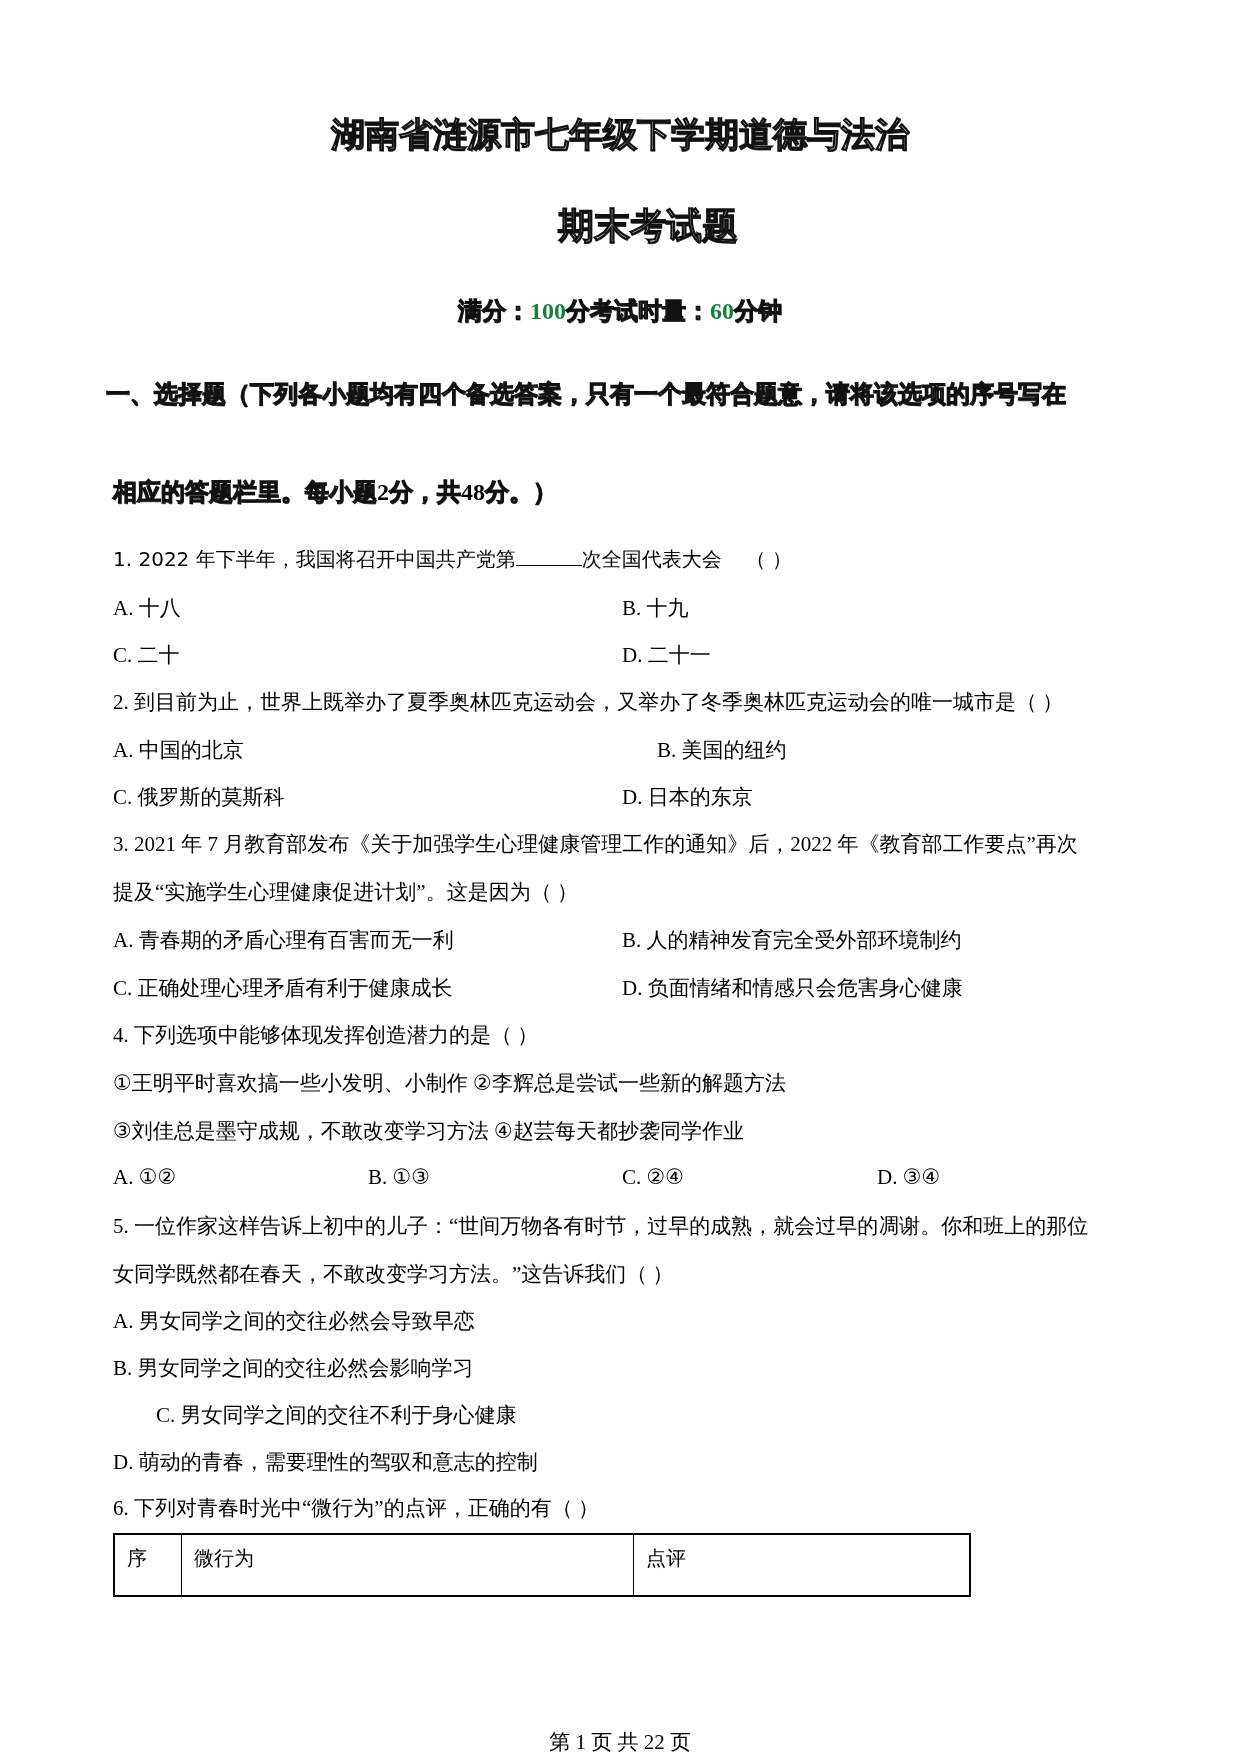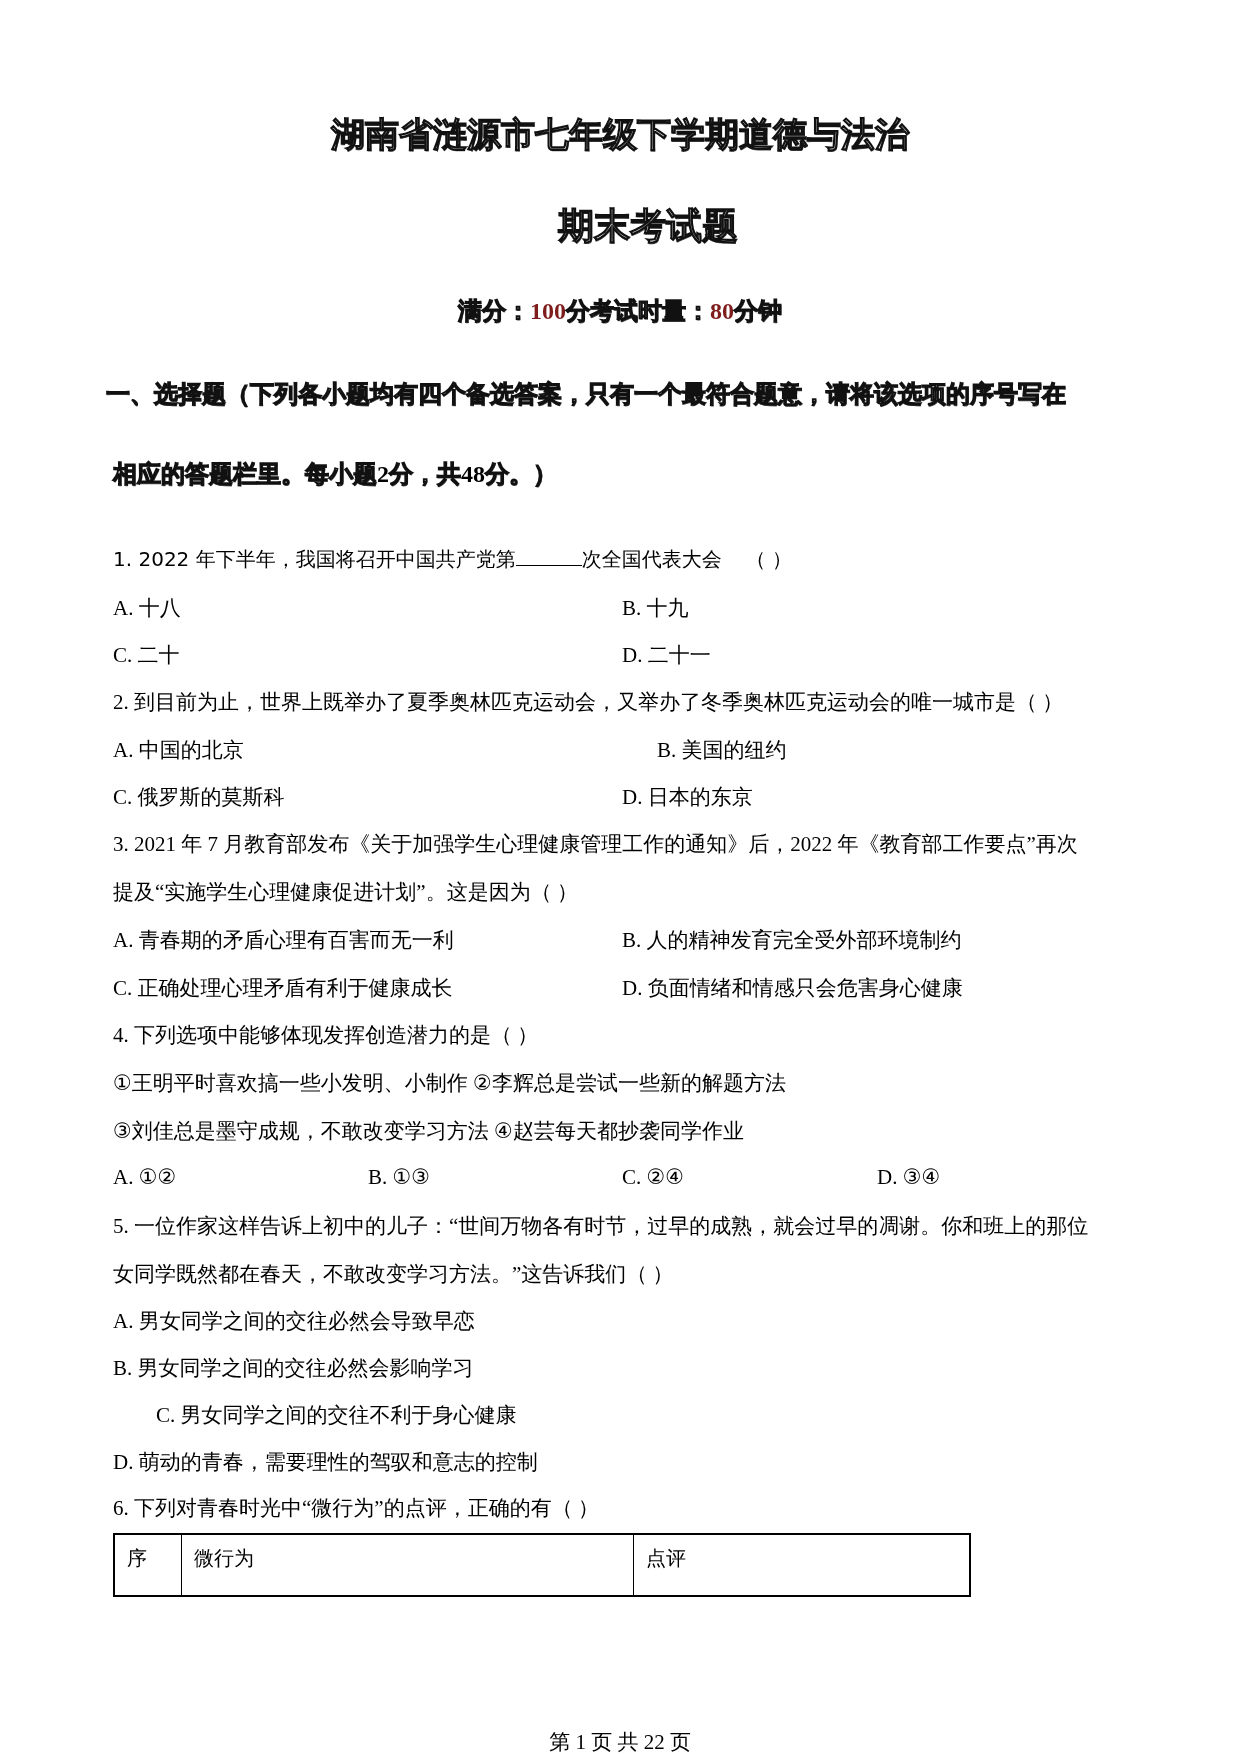--- a/index.html
+++ b/index.html
@@ -9,44 +9,44 @@
   .outline {
     color: #ffffff;
     -webkit-text-stroke: 1.1px #111;
     text-shadow: 0.6px 0.6px 0 #555;
     font-family: "DejaVu Sans", "Liberation Sans", sans-serif;
     font-weight: bold;
   }
   .title { font-size: 34px; letter-spacing: 0px; }
   .subtitle { font-size: 36px; margin-left: 28px; }
   .score { font-size: 24px; }
-  .score .num { color:#7f1d1d; -webkit-text-stroke:0; text-shadow:none; font-family:"Liberation Serif", serif; font-weight:bold; }
+  .score .num { color:#15803d; -webkit-text-stroke:0; text-shadow:none; font-family:"Liberation Serif", serif; font-weight:bold; }
   .section { font-size: 24px; }
   .section .num { color:#000; -webkit-text-stroke:0; text-shadow:none; font-family:"Liberation Serif", serif; font-weight:bold; }
   .q { font-size: 21px; font-family: "Liberation Serif", "DejaVu Sans", serif; }
   .q .cjk { font-family: "DejaVu Sans", sans-serif; font-size: 20px; }
   .blank { display:inline-block; width: 66px; border-bottom: 1.5px solid #000; height: 18px; vertical-align: baseline; }
   table.micro { position:absolute; left:113px; top:1533px; width:858px; height:64px;
     border-collapse: collapse; border: 2px solid #000; }
   table.micro td { border: 1.5px solid #000; vertical-align: top; padding: 10px 12px 0 12px;
     font-family: "DejaVu Sans", sans-serif; font-size: 20px; }
   .footer { font-size: 21px; font-family: "Liberation Serif", "DejaVu Serif", serif; }
 </style>
 </head>
 <body>
 
 <div class="abs outline title" style="left:0; width:1240px; text-align:center; top:112px;">湖南省涟源市七年级下学期道德与法治</div>
 <div class="abs outline subtitle" style="left:0; width:1240px; text-align:center; top:202px;">期末考试题</div>
 
 <div class="abs outline score" style="left:0; width:1240px; text-align:center; top:295px;">
-  <span>满分：</span><span class="num">100</span><span>分考试时量：</span><span class="num">80</span><span>分钟</span>
+  <span>满分：</span><span class="num">100</span><span>分考试时量：</span><span class="num">60</span><span>分钟</span>
 </div>
 
 <div class="abs outline section" style="left:106px; top:378px;">一、选择题（下列各小题均有四个备选答案，只有一个最符合题意，请将该选项的序号写在</div>
-<div class="abs outline section" style="left:113px; top:458px;">
+<div class="abs outline section" style="left:113px; top:476px;">
   <span>相应的答题栏里。每小题</span><span class="num">2</span><span>分，共</span><span class="num">48</span><span>分。）</span>
 </div>
 
 <div class="abs q" style="left:113px; top:546px;">
   <span class="cjk">1. 2022 年下半年，我国将召开中国共产党第</span><span class="blank"></span><span class="cjk">次全国代表大会</span><span class="cjk" style="margin-left:24px;">（    ）</span>
 </div>
 <div class="abs q cjk" style="left:113px; top:594px;">A. 十八</div>
 <div class="abs q cjk" style="left:622px; top:594px;">B. 十九</div>
 <div class="abs q cjk" style="left:113px; top:641px;">C. 二十</div>
 <div class="abs q cjk" style="left:622px; top:641px;">D. 二十一</div>

